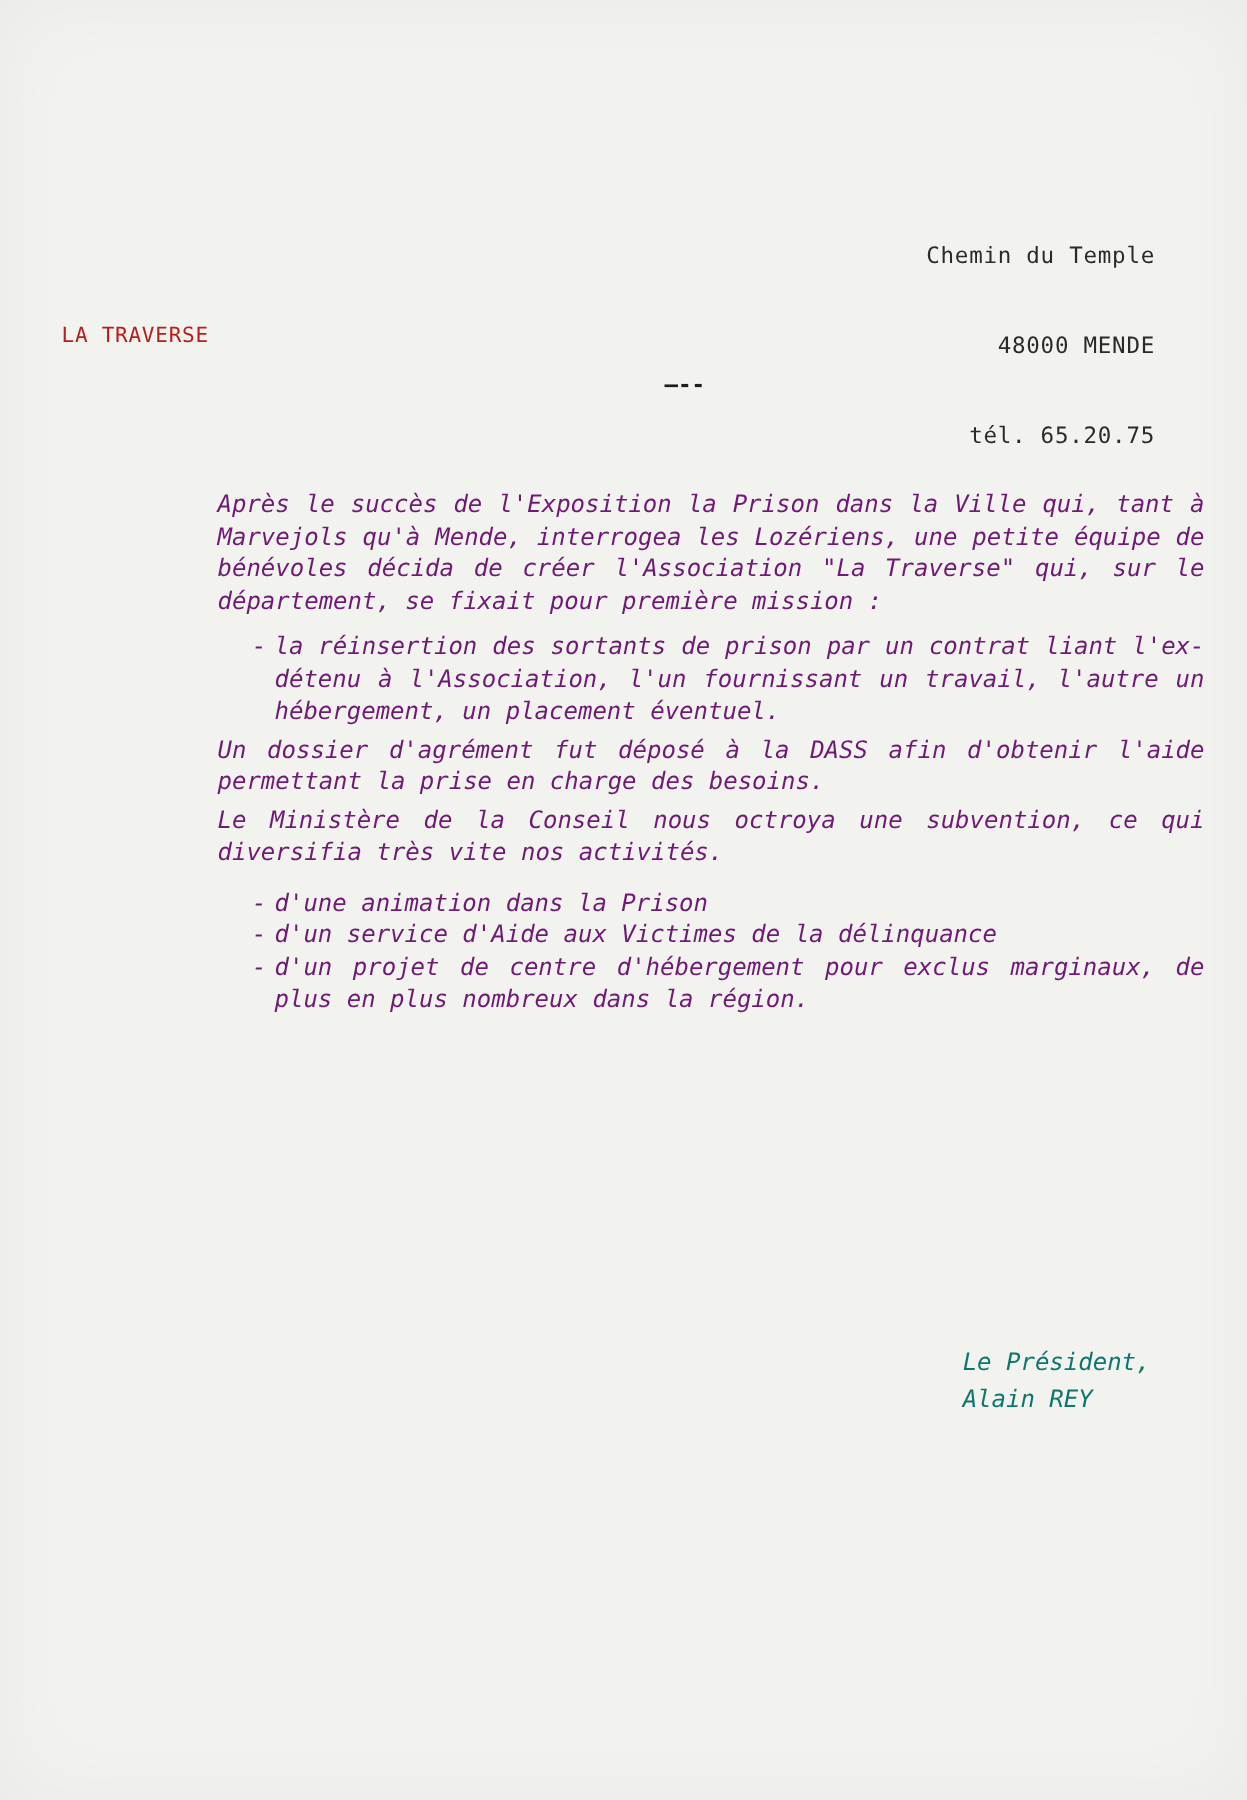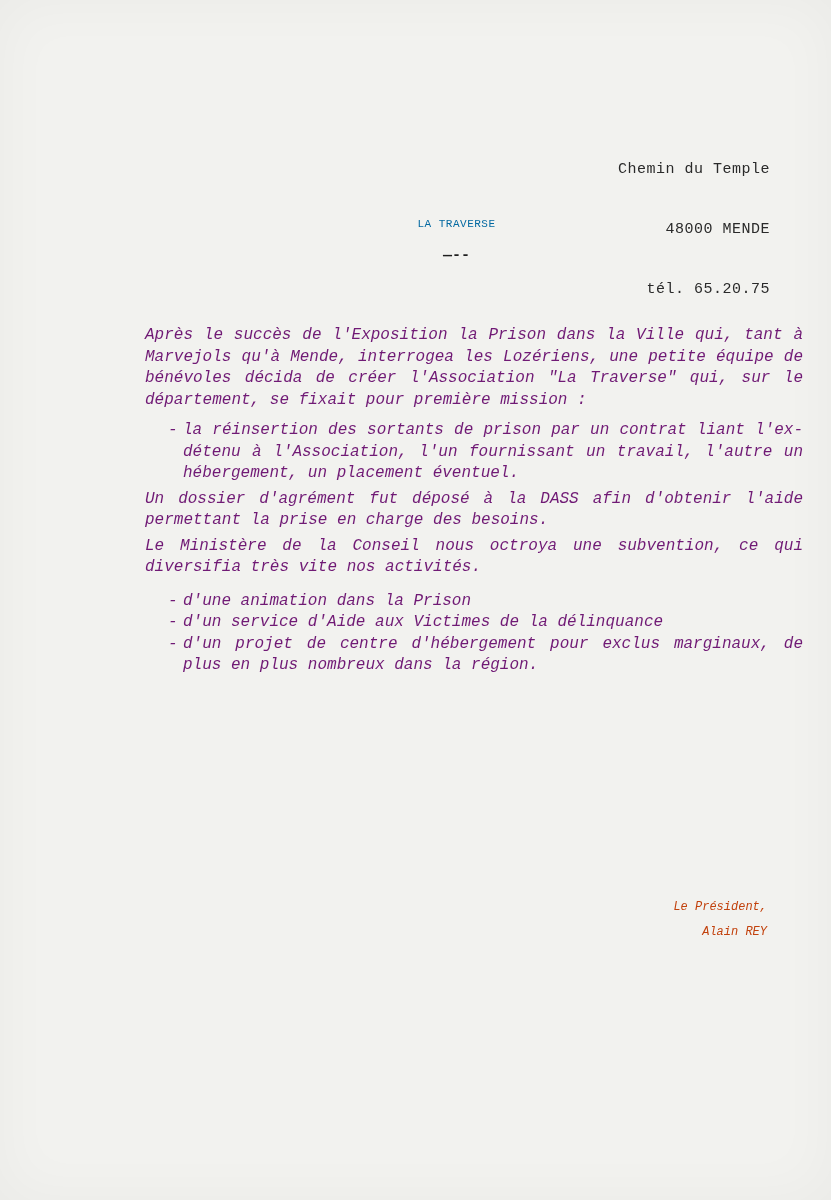--- a/index.html
+++ b/index.html
@@ -9,45 +9,43 @@
   }
   .paper {
     position: relative;
     width: 831px;
     height: 1200px;
     margin: 0 auto;
     background: #f2f2ef;
     box-shadow: inset 0 0 60px rgba(0,0,0,0.035);
     overflow: hidden;
     color: #2e2e2e;
-    font-family: Liberation Mono, monospace;
   }
 
   
   .address {
     position: absolute;
     top: 120px;
     right: 61px;
     text-align: right;
     font-size: 15px;
     line-height: 20px;
     letter-spacing: 0.5px;
     color: #2a2a2a;
     white-space: pre;
   }
   .doc-title {
     position: absolute;
     top: 216px;
     left: 0;
     width: 100%;
-    text-align: center;
-    font-size: 11px;
+    font-size: 14px;
     line-height: 16px;
     letter-spacing: 0.5px;
-    color: #0369a1;
+    color: #b91c1c;
   }
   .doc-title .shift { display: inline-block; transform: translateX(41px); }
   .title-divider {
     position: absolute;
     top: 248px;
     left: 0;
     width: 100%;
     text-align: center;
     font-size: 15px;
     line-height: 16px;
@@ -77,25 +75,24 @@
   .p4  { margin-bottom: 7px  !important; }
 
   .li { display: flex; padding-left: 23px; }
   .li .marker { flex: 0 0 15px; text-align: left; }
   .li .li-text { flex: 1; }
 
   .signature {
     position: absolute;
     top: 895px;
     right: 64px;
-    text-align: right;
     font-style: italic;
-    font-size: 12px;
+    font-size: 16px;
     line-height: 25px;
-    color: #c2410c;
+    color: #0f766e;
   }
 </style>
 </head>
 <body>
 
 <div class="paper">
 
   <div class="address">
     <div>Chemin du Temple</div>
     <div>48000 MENDE</div>

